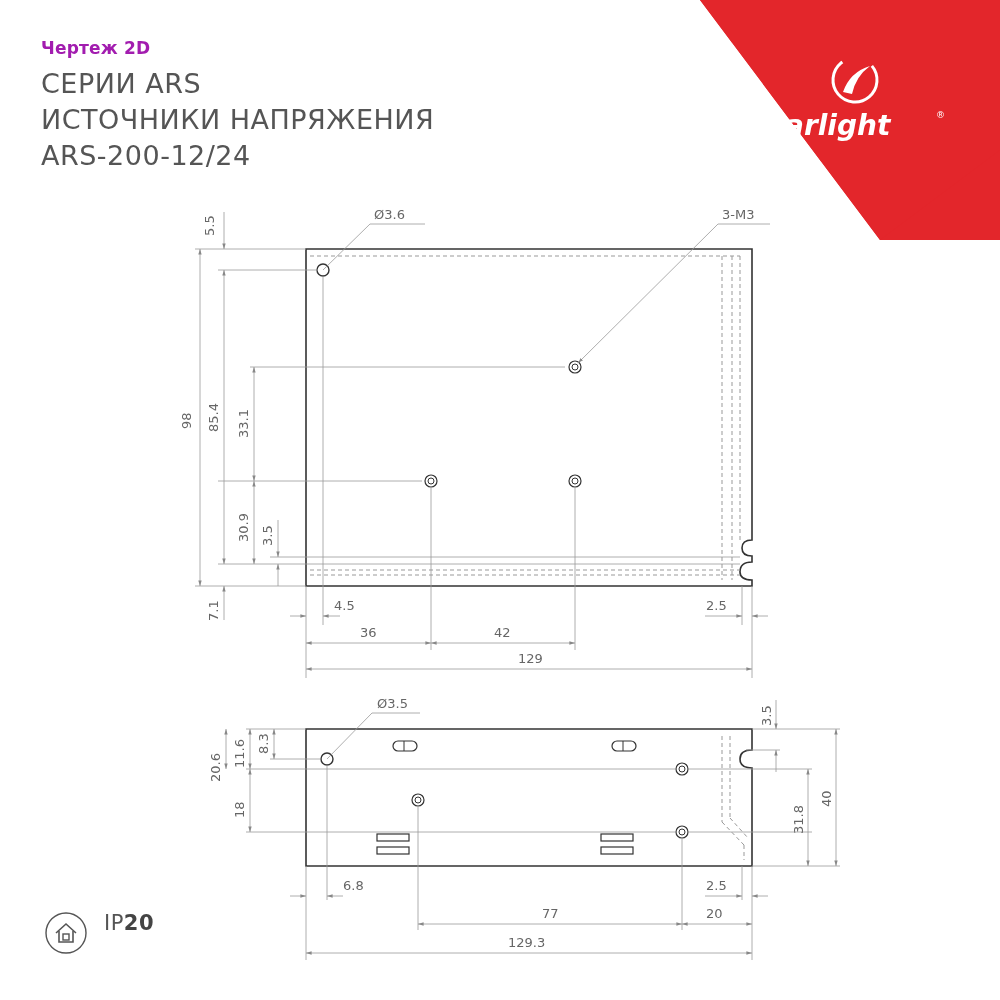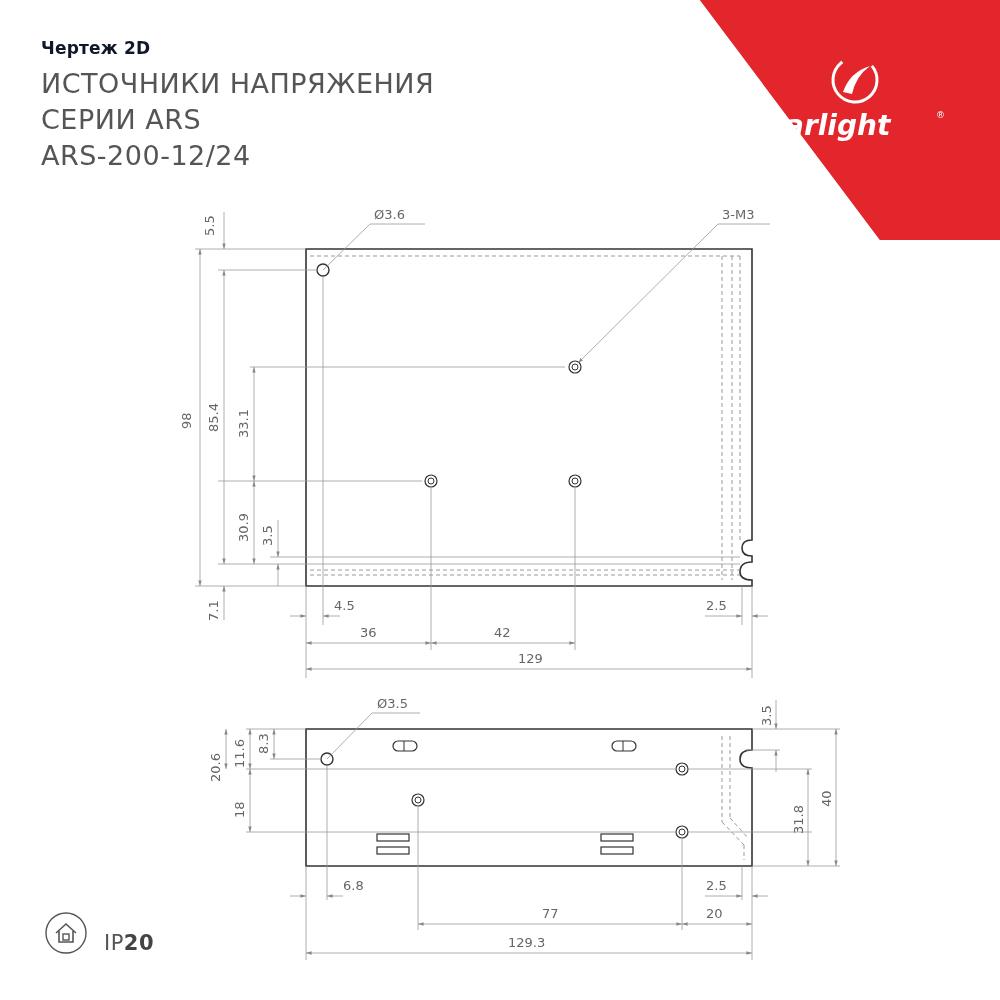--- a/index.html
+++ b/index.html
@@ -1,33 +1,33 @@
 <!DOCTYPE html>
 <html><head>
 <meta charset="utf-8">
 <style>
   html, body { margin: 0; padding: 0; background: #ffffff; }
   body { width: 1000px; height: 1000px; position: relative; overflow: hidden; font-family: "DejaVu Sans", sans-serif; }
   .header { position: absolute; left: 41px; top: 38px; }
-  .subtitle { color: #0f172a; font-size: 17px; font-weight: bold; margin: 0 0 8px 0; letter-spacing: 0.2px; }
+  .subtitle { color: #a21caf; font-size: 17px; font-weight: bold; margin: 0 0 8px 0; letter-spacing: 0.2px; }
   .title-line { color: #555555; font-size: 27px; line-height: 36px; font-weight: normal; letter-spacing: 0.5px; }
   .logo-corner { position: absolute; right: 0; top: 0; width: 300px; height: 240px; }
   .drawing { position: absolute; left: 0; top: 0; width: 1000px; height: 1000px; }
   .dim { font-family: "DejaVu Sans", sans-serif; font-size: 13px; fill: #666666; }
-  .ip-block { position: absolute; left: 44px; top: 911px; display: flex; align-items: flex-end; }
+  .ip-block { position: absolute; left: 44px; top: 911px; display: flex; align-items: flex-start; }
   .ip-text { color: #555; font-size: 21px; margin-left: 16px; letter-spacing: 0.5px; }
   .ip-text b { font-weight: bold; color: #444; }
 </style>
 </head>
 <body>
 
 <div class="header">
   <div class="subtitle">Чертеж 2D</div>
+  <div class="title-line">СЕРИИ ARS</div>
   <div class="title-line">ИСТОЧНИКИ НАПРЯЖЕНИЯ</div>
-  <div class="title-line">СЕРИИ ARS</div>
   <div class="title-line">ARS-200-12/24</div>
 </div>
 
 <svg class="logo-corner" viewBox="0 0 300 240">
   <polygon points="0,0 300,0 300,240 180,240" fill="#e3262b"></polygon>
   <polygon points="0,0 300,0 300,150 180,240" fill="#e3262b"></polygon>
   <g>
     <circle cx="155" cy="80" r="22" fill="none" stroke="#ffffff" stroke-width="3" stroke-dasharray="105 40" transform="rotate(-40 155 80)"></circle>
     <path d="M143 92 Q150 72 170 66 Q156 76 152 94 Z" fill="#ffffff"></path>
   </g>

